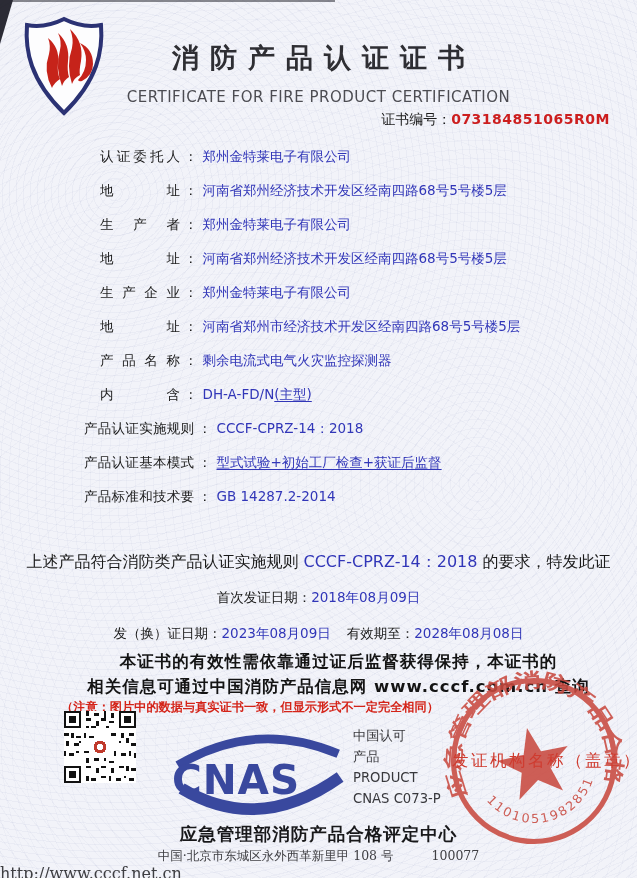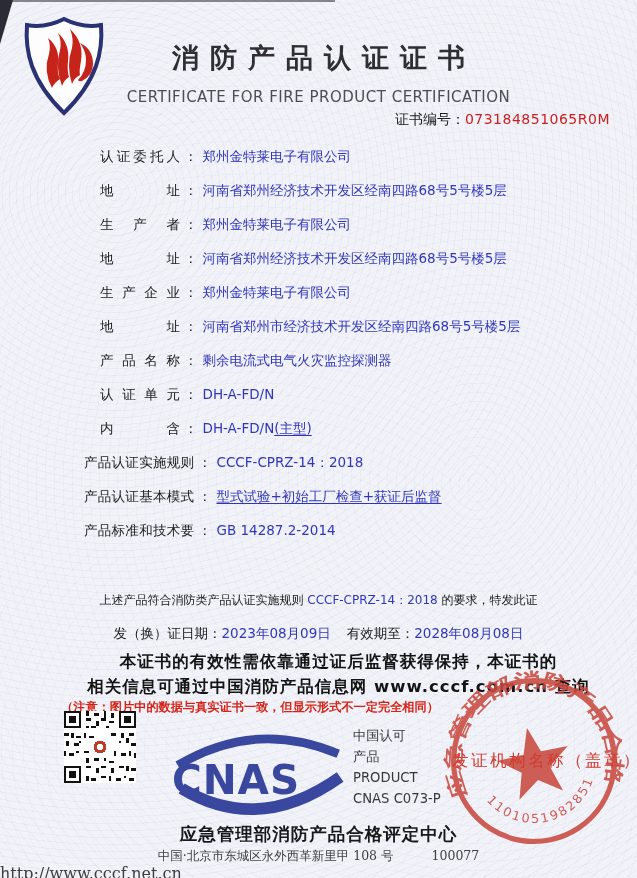--- a/index.html
+++ b/index.html
@@ -21,34 +21,34 @@
   .corner-artifact{position:absolute;top:0;left:0;width:0;height:0;
     border-top:44px solid #15151f;border-right:13px solid transparent;opacity:.9;}
   .edge-artifact{position:absolute;top:0;left:0;width:335px;height:2px;background:#2b2b35;opacity:.55;}
 
   
   .logo{position:absolute;left:22px;top:16px;width:84px;height:100px;}
   .title-block{padding-top:40px;text-align:center;}
   .title{margin:0;font-size:27px;font-weight:600;letter-spacing:11px;color:#2e2e33;padding-left:11px;}
   .subtitle{margin-top:12px;font-size:15px;color:#4c4c52;letter-spacing:0.5px;}
   .cert-row{position:absolute;top:111px;right:27px;font-size:14px;color:#1c1c1c;}
-  .cert-row .num{color:#cc1e1e;font-weight:400;letter-spacing:0.5px;}
+  .cert-row .num{color:#cc1e1e;font-weight:700;letter-spacing:0.5px;}
 
   
   .fields{position:absolute;top:146px;left:84px;right:26px;}
   .field-row{line-height:21px;margin-bottom:13px;font-size:13.5px;color:#1c1c1c;white-space:nowrap;}
   .flabel{display:inline-block;vertical-align:top;text-align:justify;text-align-last:justify;color:#1c1c1c;}
   .field-row.short .flabel{width:80px;margin-left:16px;}
   .field-row.long  .flabel{width:110px;}
   .colon{margin:0 5px 0 4px;}
   .fvalue{color:#3136b8;}
   .u{text-decoration:underline;text-underline-offset:2px;}
 
   
-  .statement{position:absolute;top:552px;left:0;width:100%;text-align:center;font-size:12px;color:#1a1a1a;margin-top:40px;}
+  .statement{position:absolute;top:552px;left:0;width:100%;text-align:center;font-size:16px;color:#1a1a1a;}
   .statement .rule{color:#3136b8;}
   .date1{position:absolute;top:589px;left:0;width:100%;text-align:center;font-size:13.5px;color:#1a1a1a;}
   .date2{position:absolute;top:625px;left:0;width:100%;text-align:center;font-size:13.5px;color:#1a1a1a;}
   .bluev{color:#3136b8;}
   .gap-left{margin-left:16px;}
 
   .bold-note{position:absolute;left:0;width:100%;text-align:center;
     font-size:16.5px;font-weight:700;color:#141414;letter-spacing:1px;padding-left:20px;}
   .bold1{top:651px;} .bold2{top:676px;}
   .red-note{position:absolute;top:699px;left:32px;width:436px;text-align:center;
@@ -114,38 +114,38 @@
     <div class="field-row short">
       <span class="flabel">生产企业</span><span class="colon">：</span><span class="fvalue">郑州金特莱电子有限公司</span>
     </div>
     <div class="field-row short">
       <span class="flabel">地址</span><span class="colon">：</span><span class="fvalue">河南省郑州市经济技术开发区经南四路68号5号楼5层</span>
     </div>
     <div class="field-row short">
       <span class="flabel">产品名称</span><span class="colon">：</span><span class="fvalue">剩余电流式电气火灾监控探测器</span>
     </div>
     <div class="field-row short">
-      <span class="flabel">认证单元</span><span class="colon">：</span><span class="fvalue">DH-A-FD/N</span>
-    </div>
-    <div class="field-row short">
       <span class="flabel">内含</span><span class="colon">：</span><span class="fvalue">DH-A-FD/N</span><span class="fvalue u">(主型)</span>
     </div>
     <div class="field-row long">
       <span class="flabel">产品认证实施规则</span><span class="colon">：</span><span class="fvalue">CCCF-CPRZ-14：2018</span>
     </div>
     <div class="field-row long">
       <span class="flabel">产品认证基本模式</span><span class="colon">：</span><span class="fvalue u">型式试验+初始工厂检查+获证后监督</span>
     </div>
     <div class="field-row long">
       <span class="flabel">产品标准和技术要</span><span class="colon">：</span><span class="fvalue">GB 14287.2-2014</span>
     </div>
   </div>
 
   <div class="statement">
     <span>上述产品符合消防类产品认证实施规则 </span><span class="rule">CCCF-CPRZ-14：2018</span><span> 的要求，特发此证</span>
+  </div>
+  <div class="date1">
+    <span>首次发证日期：</span><span class="bluev">2018年08月09日</span>
   </div>
   <div class="date2">
     <span>发（换）证日期：</span><span class="bluev">2023年08月09日</span><span class="gap-left">有效期至：</span><span class="bluev">2028年08月08日</span>
   </div>
 
   <div class="bold-note bold1">本证书的有效性需依靠通过证后监督获得保持，本证书的</div>
   <div class="bold-note bold2">相关信息可通过中国消防产品信息网 www.cccf.com.cn 查询</div>
   <div class="red-note">（注意：图片中的数据与真实证书一致，但显示形式不一定完全相同）</div>
 
   <svg class="qr" viewBox="0 0 29 29" shape-rendering="crispEdges">

